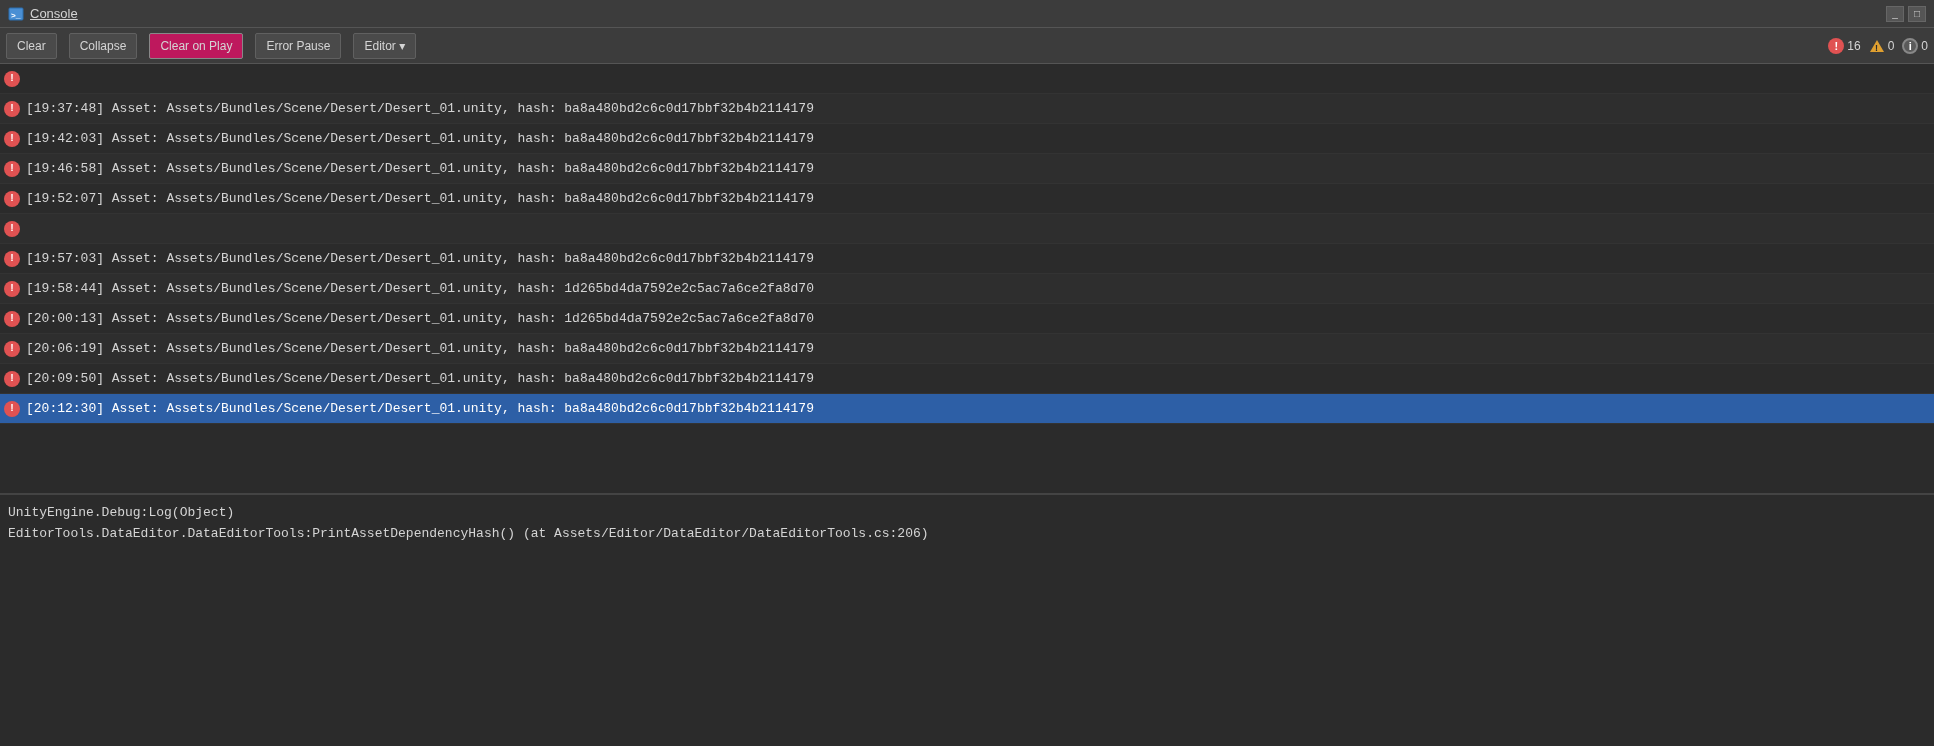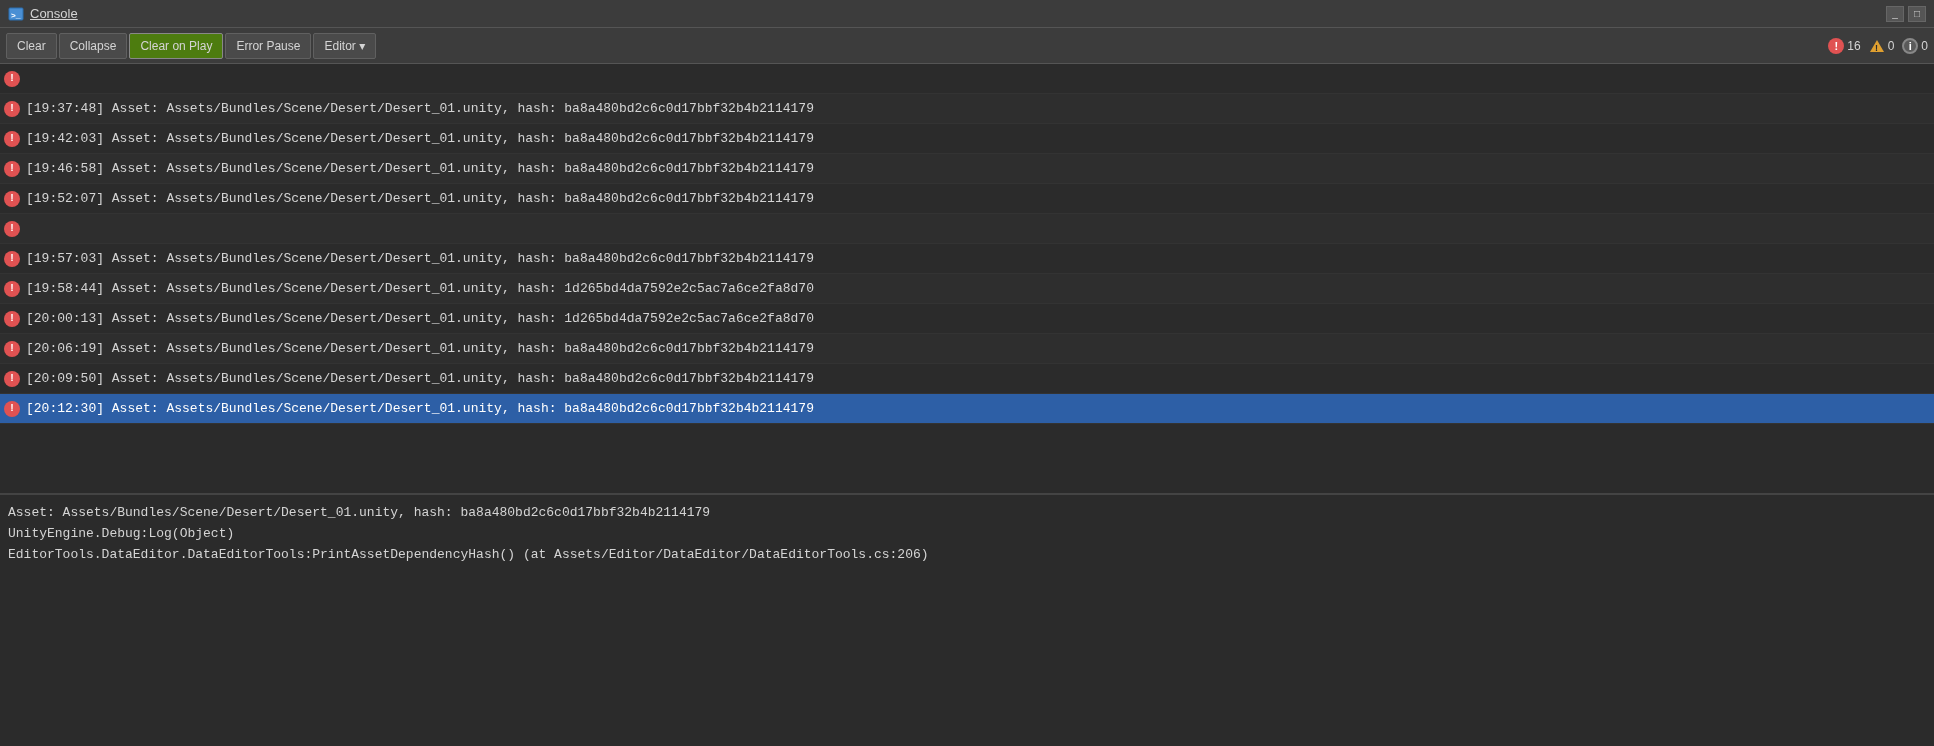--- a/index.html
+++ b/index.html
@@ -55,36 +55,36 @@
     }
 
     
     .toolbar {
       display: flex;
       align-items: center;
       background: #3c3c3c;
       height: 36px;
       padding: 0 6px;
       border-bottom: 1px solid #555;
-      gap: 2px;
+      gap: 12px;
     }
     .toolbar-btn {
       height: 26px;
       padding: 0 10px;
       background: #4a4a4a;
       border: 1px solid #606060;
       color: #d4d4d4;
       font-size: 12px;
       font-family: Arial, sans-serif;
       cursor: pointer;
       border-radius: 2px;
       white-space: nowrap;
     }
     .toolbar-btn.active {
-      background: #4d7c0f;
+      background: #be185d;
       border-color: #888;
     }
     .toolbar-right {
       margin-left: auto;
       display: flex;
       align-items: center;
       gap: 8px;
     }
     .badge {
       display: flex;
@@ -288,16 +288,15 @@
       <div class="log-icon">!</div>
       <span class="log-text">[20:09:50] Asset: Assets/Bundles/Scene/Desert/Desert_01.unity, hash: ba8a480bd2c6c0d17bbf32b4b2114179</span>
     </div>
     <div class="log-row selected">
       <div class="log-icon">!</div>
       <span class="log-text">[20:12:30] Asset: Assets/Bundles/Scene/Desert/Desert_01.unity, hash: ba8a480bd2c6c0d17bbf32b4b2114179</span>
     </div>
   </div>
 
 <div class="detail-area" id="detail-area">
-    <div class="detail-line">Asset: Assets/Bundles/Scene/Desert/Desert_01.unity, hash: ba8a480bd2c6c0d17bbf32b4b2114179</div>
     <div class="detail-line">UnityEngine.Debug:Log(Object)</div>
     <div class="detail-line">EditorTools.DataEditor.DataEditorTools:PrintAssetDependencyHash() (at Assets/Editor/DataEditor/DataEditorTools.cs:206)</div>
   </div>
 
 </body></html>

